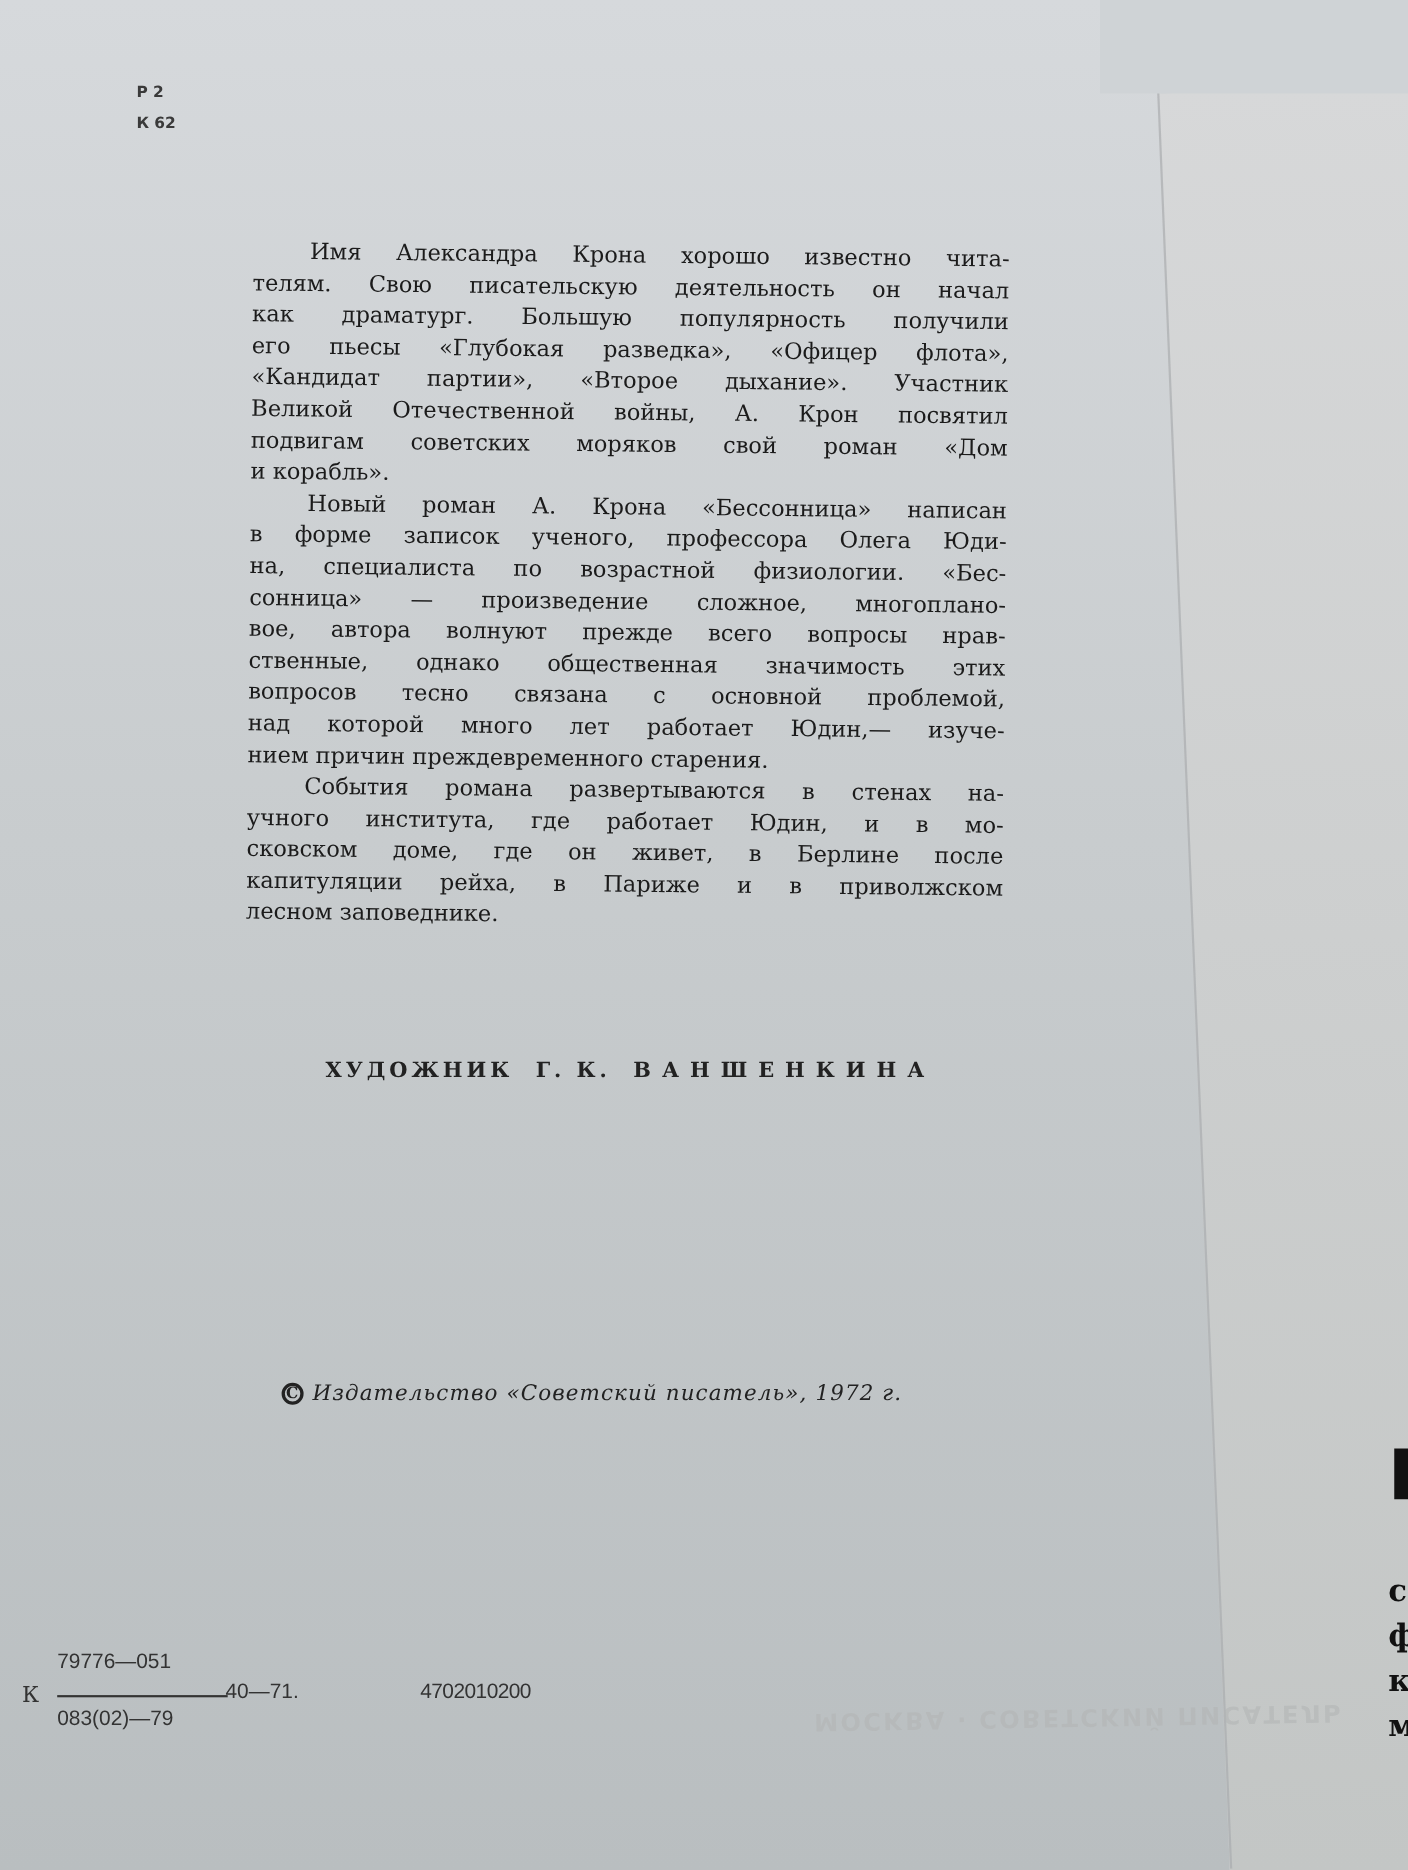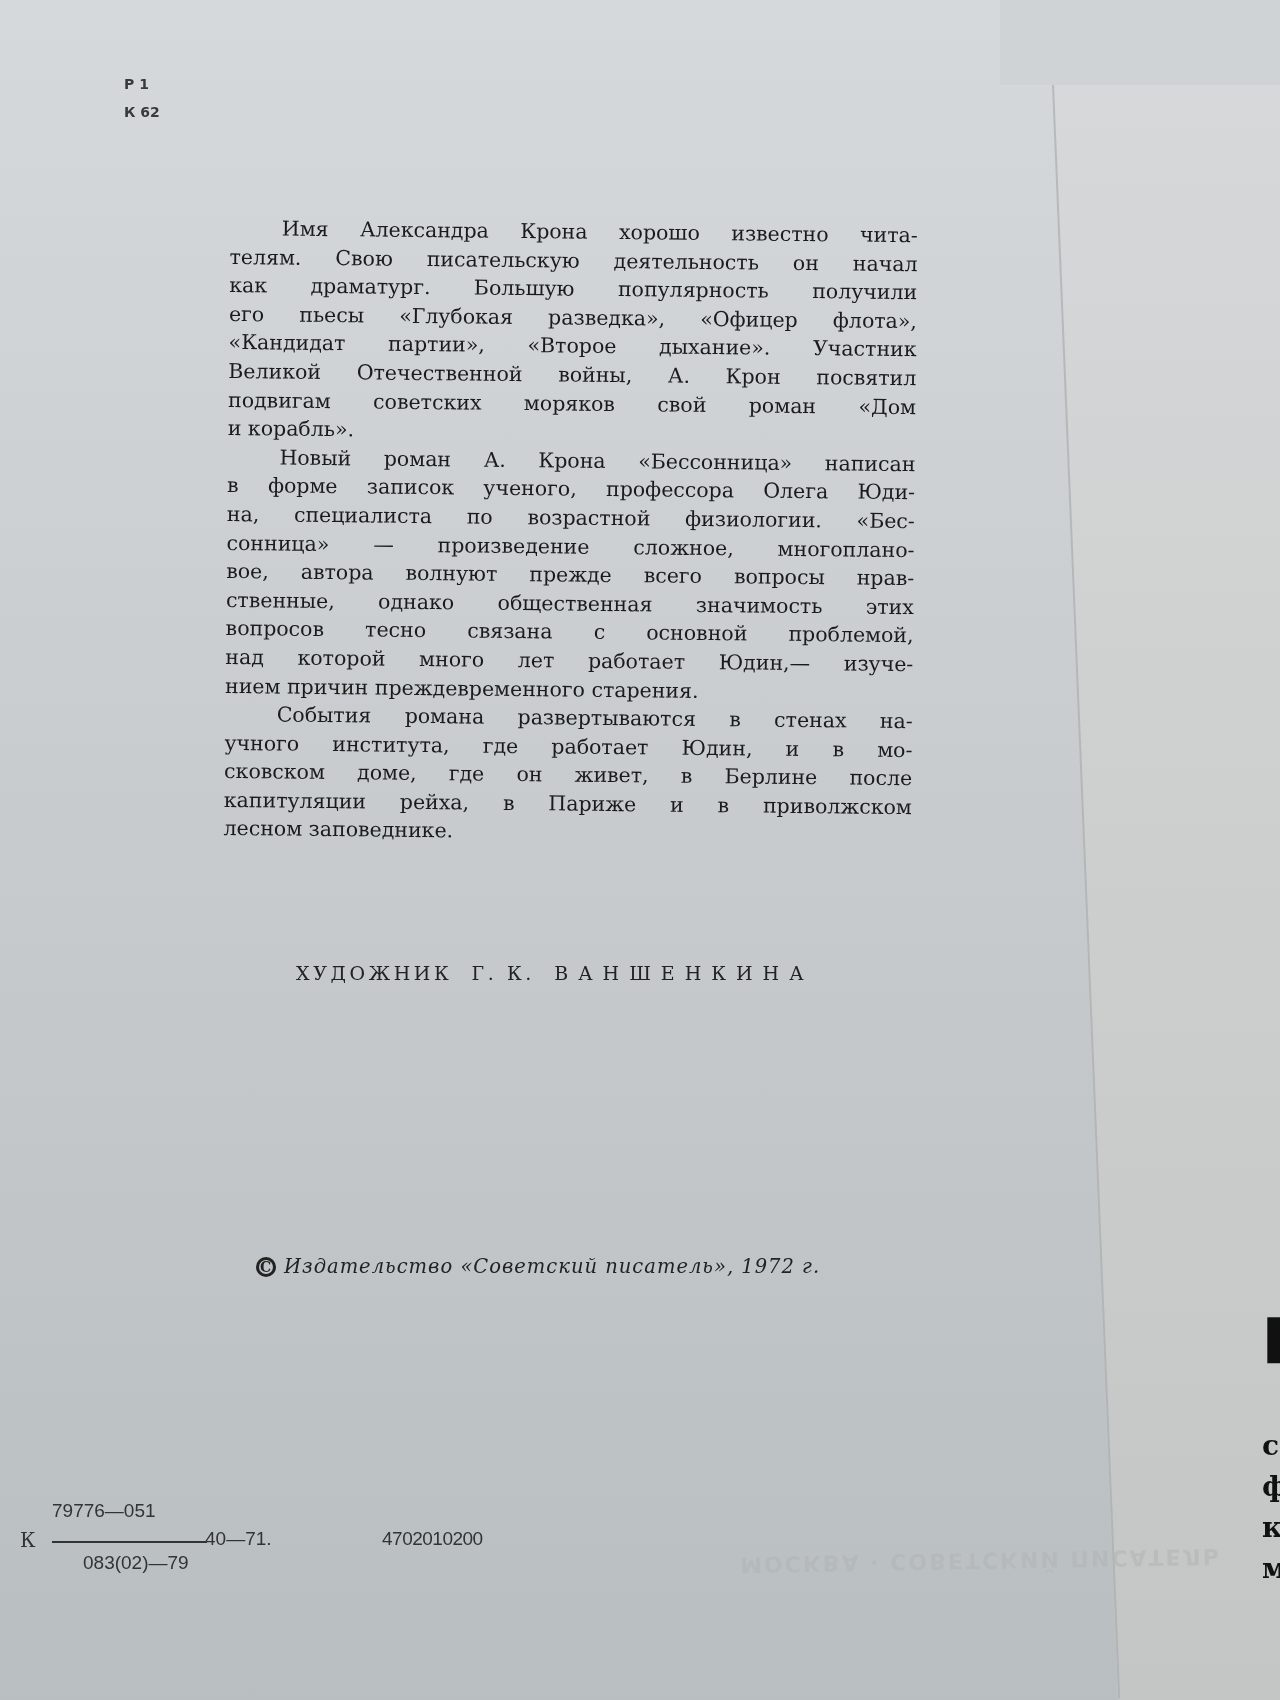--- a/index.html
+++ b/index.html
@@ -38,41 +38,42 @@
     font-family: "DejaVu Serif", serif; font-size: 20.5px; line-height: 28.6px;
     transform: rotate(0.6deg); transform-origin: left top;
   }
   .body-text .line { display: block; white-space: nowrap; text-align: justify; text-align-last: justify; }
   .body-text .line.last { text-align-last: left; }
   .body-text .indent { padding-left: 52px; }
   .artist {
     position: absolute; left: 296px; top: 962px;
     font-family: "DejaVu Serif", serif; font-size: 19px; letter-spacing: 3.6px;
     color: #222;
+    font-weight: bold;
   }
   .artist .spaced { letter-spacing: 10px; }
   .copyright {
     position: absolute; left: 256px; top: 1255px;
     font-family: "DejaVu Serif", serif; font-style: italic; font-size: 19.5px;
     letter-spacing: 1px; color: #222;
     display: flex; align-items: center; gap: 8px;
   }
   .copyright-icon {
     display: inline-flex; width: 20px; height: 20px; border: 3px solid #222;
     border-radius: 50%; font-style: normal; font-weight: bold; font-size: 14px;
     align-items: center; justify-content: center; box-sizing: border-box;
   }
   .biblio {
     position: absolute; left: 20px; top: 1500px; width: 700px; height: 90px;
     font-family: "Liberation Sans Narrow", "Liberation Sans", sans-serif; font-size: 19px; color: #333;
   }
   .biblio .k { position: absolute; left: 0; top: 28px; font-family: "DejaVu Serif", serif; font-size: 20px; }
   .biblio .num { position: absolute; left: 32px; top: 0; }
   .biblio .rule { position: absolute; left: 32px; top: 41px; width: 155px; height: 2px; background: #333; }
-  .biblio .den { position: absolute; left: 32px; top: 52px; margin-left: 31px; }
+  .biblio .den { position: absolute; left: 32px; top: 52px; }
   .biblio .suffix { position: absolute; left: 185px; top: 28px; }
   .biblio .isbn { position: absolute; left: 362px; top: 28px; letter-spacing: -0.5px; }
   .ghost {
     position: absolute; left: 740px; top: 1548px; font-family: "DejaVu Sans", sans-serif;
     font-size: 22px; font-weight: bold; color: #b3b6b6; letter-spacing: 2px;
     transform: scaleY(-1) rotate(1deg); opacity: .6;
   }
   .right-frag {
     position: absolute; left: 1262px; top: 1305px; width: 30px;
     font-family: "DejaVu Serif", serif; font-weight: bold; color: #111; overflow: hidden;
@@ -82,21 +83,21 @@
 </style>
 </head>
 <body>
 
 <div class="page-main"></div>
 <div class="page-right"></div>
 <div class="top-strip"></div>
 <div class="fold-line"></div>
 
 <div class="codes">
-  <div>Р 1</div>
+  <div>Р 2</div>
   <div>К 62</div>
 </div>
 
 <div class="body-text">
   <div>
     <span class="line indent">Имя Александра Крона хорошо известно чита-</span>
     <span class="line">телям. Свою писательскую деятельность он начал</span>
     <span class="line">как драматург. Большую популярность получили</span>
     <span class="line">его пьесы «Глубокая разведка», «Офицер флота»,</span>
     <span class="line">«Кандидат партии», «Второе дыхание». Участник</span>

